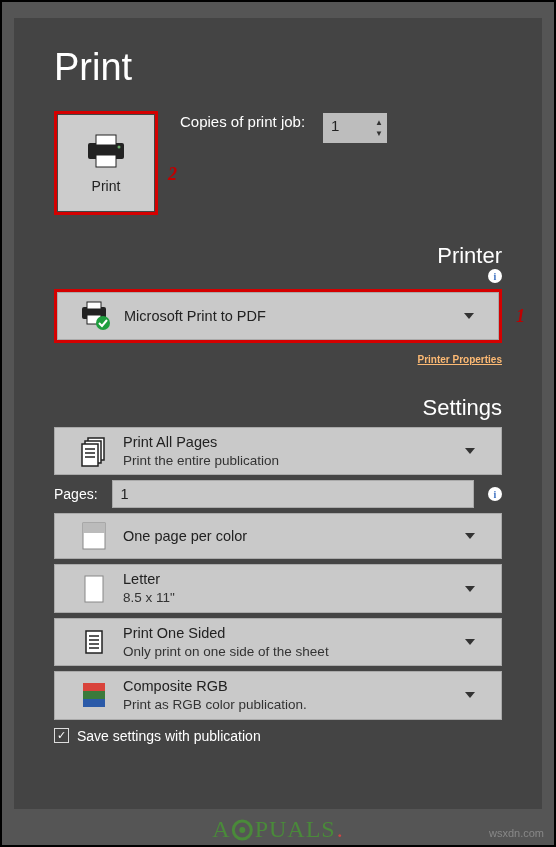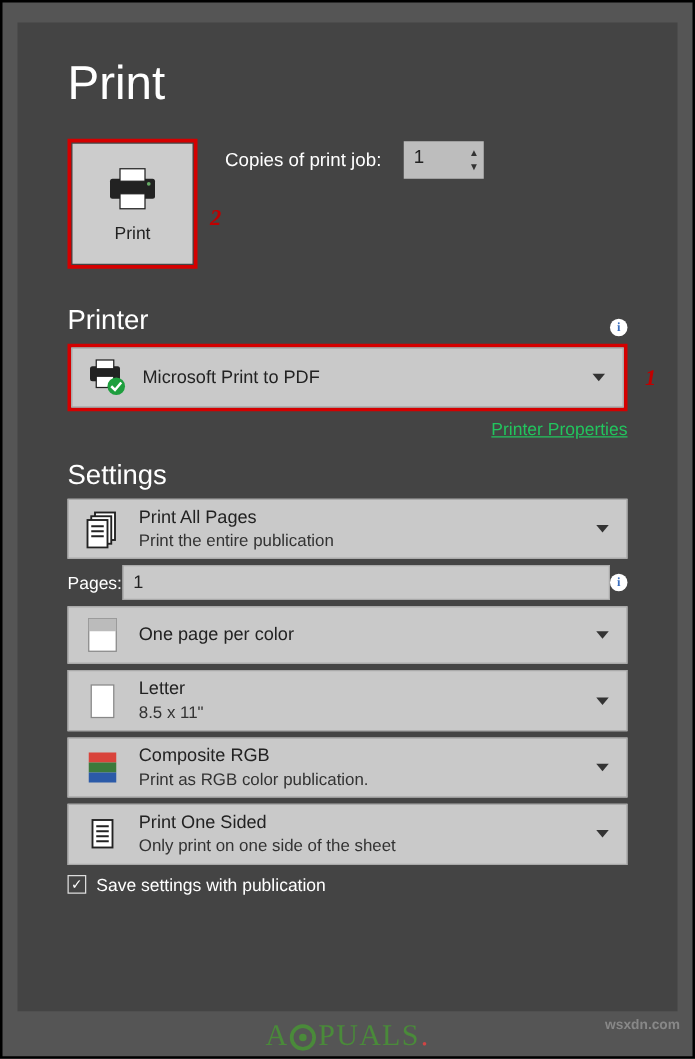--- a/index.html
+++ b/index.html
@@ -51,58 +51,59 @@
   }
   .callout {
     position: absolute;
     font-family: Georgia, serif;
     font-weight: bold;
     font-style: italic;
     font-size: 18px;
     color: #c00000;
   }
   .callout-2 { top: 50px; right: -22px; }
-  .copies-row { display: flex; align-items: center; gap: 18px; color: #fff; font-size: 15px; margin-top: 2px;}
+  .copies-row { display: flex; gap: 18px; color: #fff; font-size: 15px; margin-top: 2px;}
   .spinner {
     display: flex;
     background: #bdbdbd;
     height: 30px;
     width: 64px;
     color: #222;
     font-size: 15px;
   }
   .spinner-val { flex: 1; padding: 4px 8px; }
   .spinner-arrows { width: 16px; display: flex; flex-direction: column; font-size: 8px; justify-content: center; align-items: center; gap:2px; color:#333; }
   .section-head {
     font-size: 22px;
     font-weight: 300;
     margin-top: 28px;
     margin-bottom: 6px;
     display: flex;
     justify-content: space-between;
     align-items: flex-end;
+    flex-direction: column;
   }
   .info-icon {
     width: 14px; height: 14px;
     border-radius: 50%;
     background: #fff;
     color: #3b6fbf;
     font-size: 10px;
     font-weight: bold;
     display: inline-flex;
     align-items: center;
     justify-content: center;
     font-family: Georgia, serif;
   }
   .dropdown {
     background: #c9c9c9;
     color: #222;
     display: flex;
     align-items: center;
-    padding: 6px 10px;
+    padding: 6px 20px;
     gap: 12px;
     position: relative;
     cursor: pointer;
     border: 1px solid #aaa;
   }
   .printer-wrap {
     border: 3px solid #d40000;
     position: relative;
     margin-bottom: 4px;
   }
@@ -116,51 +117,51 @@
   .dd-text .sub { font-size: 13.5px; color: #333; }
   .caret {
     width: 0; height: 0;
     border-left: 5px solid transparent;
     border-right: 5px solid transparent;
     border-top: 6px solid #333;
     margin-right: 4px;
   }
   .link-row { text-align: right; margin-top: 6px; }
   .link {
-    color: #22c55e;
+    color: #fdba74;
     text-decoration: underline;
-    font-size: 14px;
+    font-size: 10px;
     cursor: pointer;
-  }
-  .settings-stack .dropdown { margin-bottom: 5px; padding:5px 10px; }
-  .pages-row { display: flex; align-items: center; gap: 0; margin-bottom: 5px; }
+    font-weight: bold;
+  }
+  .settings-stack .dropdown { margin-bottom: 5px; padding:5px 22px; }
+  .pages-row { display: flex; align-items: center; gap: 14px; margin-bottom: 5px; }
   .pages-label { color: #fff; font-size: 14px; }
   .pages-input {
     flex: 1;
     background: #c9c9c9;
     border: 1px solid #aaa;
     padding: 4px 8px;
     color: #222;
     font-size: 14.5px;
     height: 28px;
   }
   .checkbox-row { display: flex; align-items: center; gap: 8px; color: #fff; font-size: 14px; margin-top: 8px;}
   .checkbox {
     width: 15px; height: 15px;
     border: 1px solid #ddd;
     background: #444;
     display: inline-flex; align-items: center; justify-content: center;
     font-size: 11px; color: #fff;
   }
   .watermark {
     position: absolute;
-    bottom: 21px; right: 12px;
+    bottom: 8px; right: 12px;
     font-size: 11px;
     color: #888;
-    font-weight: bold;
   }
   .logo {
     position: absolute;
     left: 50%; transform: translateX(-50%);
     bottom: 4px;
     font-family: Georgia, serif;
     font-size: 24px;
     color: #4a8a3a;
     letter-spacing: 1px;
     display:flex; align-items:center; gap:1px;
@@ -225,21 +226,21 @@
       </div>
       <div class="caret"></div>
     </div>
     <div class="callout callout-1">1</div>
   </div>
 
   <div class="link-row">
     <span class="link">Printer Properties</span>
   </div>
 
-  <div class="section-head" style="margin-top:14px;">
+  <div class="section-head" style="">
     <span>Settings</span>
   </div>
 
   <div class="settings-stack">
 
     <div class="dropdown">
       <div class="dd-icon">
         <svg width="30" height="32" viewBox="0 0 30 32" class="ic-svg">
           <rect x="9" y="3" width="16" height="22" fill="#fff"></rect>
           <rect x="6" y="6" width="16" height="22" fill="#fff"></rect>
@@ -283,46 +284,46 @@
       </div>
       <div class="dd-text">
         <div>Letter</div>
         <div class="sub">8.5 x 11"</div>
       </div>
       <div class="caret"></div>
     </div>
 
     <div class="dropdown">
       <div class="dd-icon">
-        <svg width="26" height="28" viewBox="0 0 26 28">
-          <rect x="2" y="2" width="22" height="8" fill="#d9433b"></rect>
-          <rect x="2" y="10" width="22" height="8" fill="#3b7a3b"></rect>
-          <rect x="2" y="18" width="22" height="8" fill="#2b5aa8"></rect>
-        </svg>
-      </div>
-      <div class="dd-text">
-        <div>Composite RGB</div>
-        <div class="sub">Print as RGB color publication.</div>
-      </div>
-      <div class="caret"></div>
-    </div>
-
-    <div class="dropdown">
-      <div class="dd-icon">
         <svg width="28" height="30" viewBox="0 0 28 30" class="ic-svg">
           <rect x="6" y="4" width="16" height="22" fill="#fff"></rect>
           <line x1="9" y1="9" x2="19" y2="9"></line>
           <line x1="9" y1="13" x2="19" y2="13"></line>
           <line x1="9" y1="17" x2="19" y2="17"></line>
           <line x1="9" y1="21" x2="19" y2="21"></line>
         </svg>
       </div>
       <div class="dd-text">
         <div>Print One Sided</div>
         <div class="sub">Only print on one side of the sheet</div>
+      </div>
+      <div class="caret"></div>
+    </div>
+
+    <div class="dropdown">
+      <div class="dd-icon">
+        <svg width="26" height="28" viewBox="0 0 26 28">
+          <rect x="2" y="2" width="22" height="8" fill="#d9433b"></rect>
+          <rect x="2" y="10" width="22" height="8" fill="#3b7a3b"></rect>
+          <rect x="2" y="18" width="22" height="8" fill="#2b5aa8"></rect>
+        </svg>
+      </div>
+      <div class="dd-text">
+        <div>Composite RGB</div>
+        <div class="sub">Print as RGB color publication.</div>
       </div>
       <div class="caret"></div>
     </div>
 
     <div class="checkbox-row">
       <span class="checkbox">✓</span>
       <span>Save settings with publication</span>
     </div>
 
   </div>

